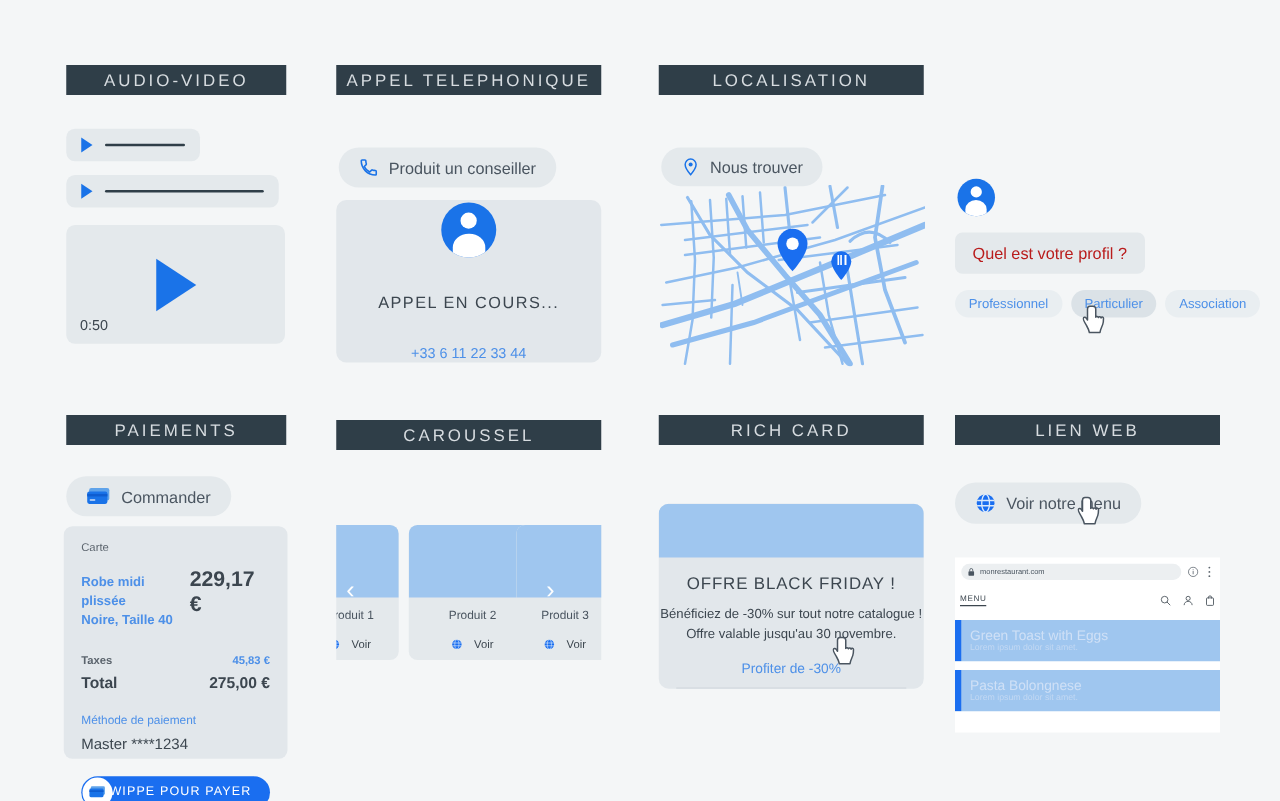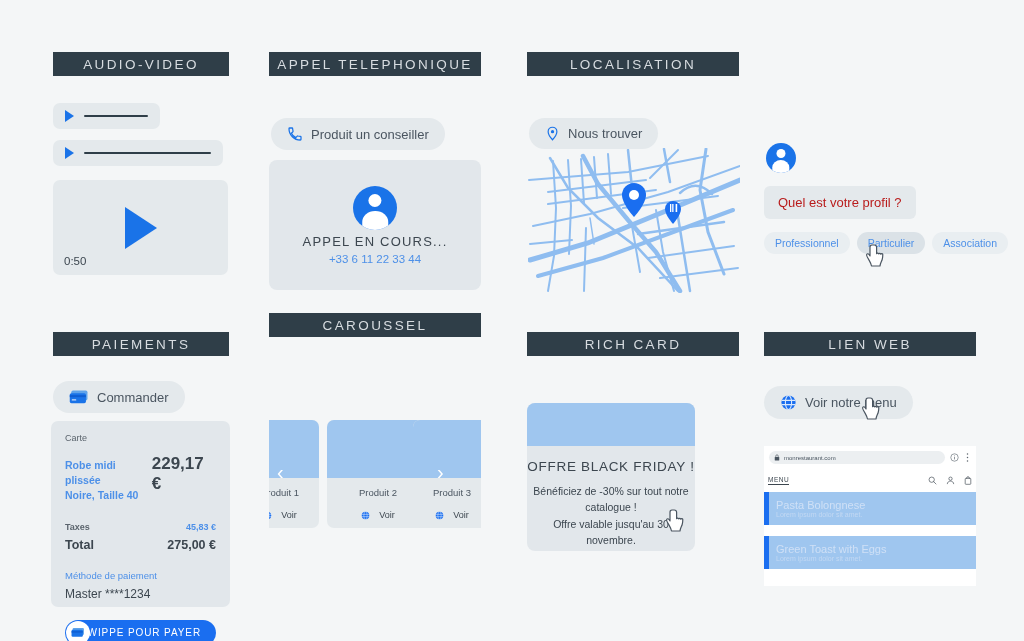--- a/index.html
+++ b/index.html
@@ -71,21 +71,21 @@
     position: absolute; left: 11px; bottom: 8px;
     font-size: 11.5px; color: #3c464f;
   }
 
   
   .call-card {
     background: #e2e7eb;
     border-radius: 8px;
     display: flex; flex-direction: column;
     align-items: center; justify-content: center;
-    gap: 4px;
+    gap: 28px;
   }
   .avatar-circle {
     border-radius: 50%;
     background: #1a73e8;
     position: relative; overflow: hidden;
     flex: none;
   }
   .avatar-circle::before {
     content: ""; position: absolute;
     left: 50%; transform: translateX(-50%);
@@ -353,21 +353,21 @@
         <svg width="14" height="11" viewBox="0 0 26 20">
           <rect x="3" y="1.5" width="21" height="13" rx="2.2" fill="#5fa3ea"></rect>
           <rect x="1" y="5" width="21" height="13" rx="2.2" fill="#1a73e8"></rect>
           <rect x="1" y="7.6" width="21" height="2.6" fill="#0f5dd0"></rect>
         </svg>
       </span>
       <span>SWIPPE POUR PAYER</span>
     </div>
   </div>
 
-  <div class="sec-head" style="left:269px; top:313px; width:212px;">CAROUSSEL</div>
+  <div class="sec-head" style="left:269px; top:336px; width:212px;">CAROUSSEL</div>
 
   <div style="position:absolute; left:269px; top:420px; width:212px; height:110px; overflow:hidden;">
 
     <div class="car-card" style="left:-28px; top:0; width:78px; height:108px;">
       <div class="car-img" style="height:58px;"></div>
       <div class="car-title">Produit 1</div>
       <div class="car-act">
         <svg width="9" height="9" viewBox="0 0 24 24">
           <circle cx="12" cy="12" r="10" fill="#1a6ef0"></circle>
           <ellipse cx="12" cy="12" rx="4.4" ry="10" fill="none" stroke="#dbe9fb" stroke-width="1.4"></ellipse>
@@ -401,21 +401,21 @@
           <path d="M2.4 9h19.2M2.4 15h19.2" stroke="#dbe9fb" stroke-width="1.4"></path>
         </svg>
         <span>Voir</span>
       </div>
       <span class="car-arrow" style="left:24px; top:42px;">›</span>
     </div>
   </div>
 
   <div class="sec-head" style="left:527px; top:332px; width:212px;">RICH CARD</div>
 
-  <div class="rich-card" style="position:absolute; left:527px; top:403px; width:168px; height:148px;">
+  <div class="rich-card" style="position:absolute; left:527px; top:403px; width:212px; height:148px;">
     <div class="rich-img" style="height:43px;"></div>
     <div class="rich-title">OFFRE BLACK FRIDAY !</div>
     <div class="rich-body">Bénéficiez de -30% sur tout notre catalogue !</div>
     <div class="rich-body">Offre valable jusqu'au 30 novembre.</div>
     <div class="rich-cta">Profiter de -30%</div>
     <div class="rich-sep"></div>
     <div class="rich-link">
       
       
     </div>
@@ -473,24 +473,24 @@
           <circle cx="9" cy="5.4" r="3.3" fill="none" stroke="#3c464f" stroke-width="1.3"></circle>
           <path d="M2.6 16.2c0-3.6 2.9-6 6.4-6s6.4 2.4 6.4 6" fill="none" stroke="#3c464f" stroke-width="1.3"></path>
         </svg>
         <svg width="8" height="9" viewBox="0 0 16 18">
           <rect x="2.4" y="4.6" width="11.2" height="12" rx="1.4" fill="none" stroke="#3c464f" stroke-width="1.3"></rect>
           <path d="M5.4 5.6V4a2.6 2.6 0 0 1 5.2 0v1.6" fill="none" stroke="#3c464f" stroke-width="1.3"></path>
         </svg>
       </span>
     </div>
 
+    <div class="dish" style="margin-top:11px; height:33px;">
+      <div class="dish-name">Green Toast with Eggs</div>
+      <div class="dish-desc">Lorem ipsum dolor sit amet.</div>
+    </div>
+
     <div class="dish" style="margin-top:7px; height:33px;">
       <div class="dish-name">Pasta Bolongnese</div>
       <div class="dish-desc">Lorem ipsum dolor sit amet.</div>
     </div>
-
-    <div class="dish" style="margin-top:11px; height:33px;">
-      <div class="dish-name">Green Toast with Eggs</div>
-      <div class="dish-desc">Lorem ipsum dolor sit amet.</div>
-    </div>
   </div>
 
 </div>
 
 </body></html>

